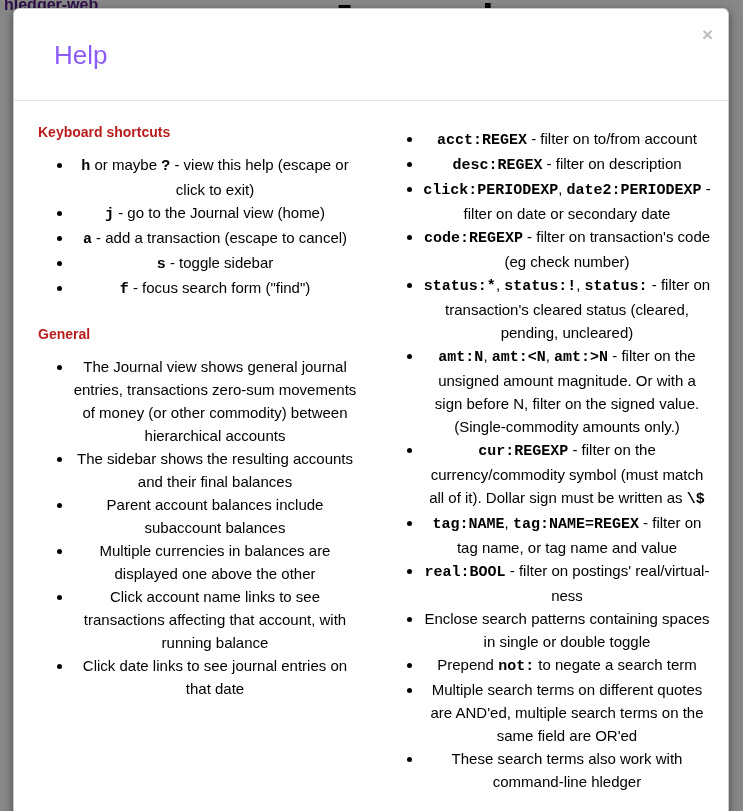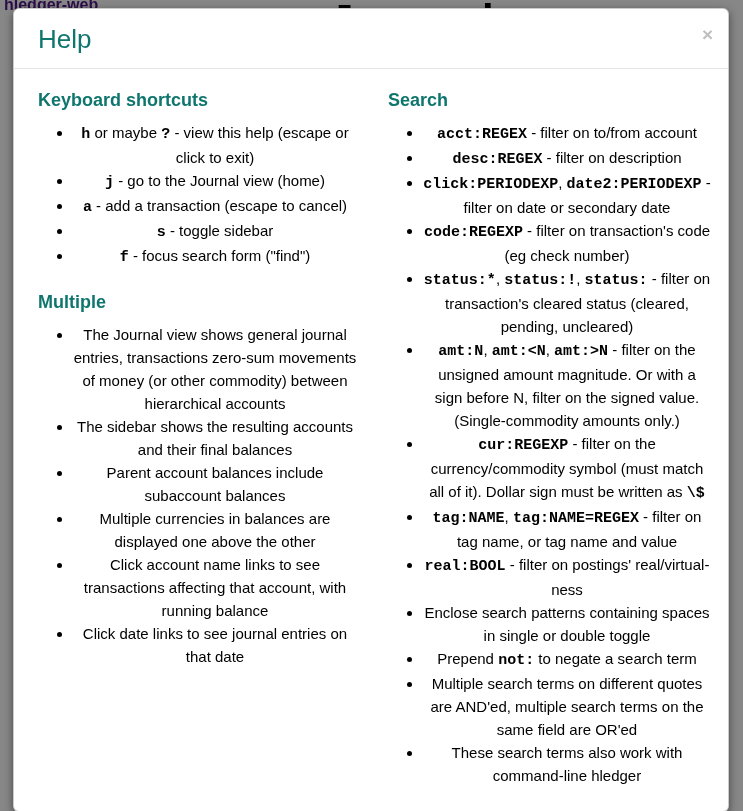--- a/index.html
+++ b/index.html
@@ -51,25 +51,25 @@
     border-radius: 6px;
     box-shadow: 0 3px 9px rgba(0, 0, 0, 0.5);
     box-sizing: border-box;
   }
   .modal-header {
     position: relative;
     padding: 16px 20px 15px 24px;
     border-bottom: 1px solid #e5e5e5;
   }
   .modal-title {
-    margin: 0;
+    margin: 16px;
     font-size: 26px;
     line-height: 28px;
     font-weight: 400;
-    color: #0f766e;
+    color: #8b5cf6;
   }
   .close-button {
     position: absolute;
     top: 16px;
     right: 15px;
     border: 0;
     background: none;
     padding: 0;
     font-size: 19px;
     font-weight: bold;
@@ -83,23 +83,23 @@
     padding: 14px 15px 0 15px;
   }
   .col {
     width: 50%;
     box-sizing: border-box;
   }
   .col-left  { padding: 0 14px 0 9px; }
   .col-right { padding: 0 2px 0 17px; }
   .section-heading {
     margin: 8px 0 0 0;
-    font-size: 18px;
+    font-size: 14px;
     font-weight: bold;
-    color: #0f766e;
+    color: #b91c1c;
     line-height: 18px;
   }
   .col ul {
     margin: 12px 0 24px 0;
     padding-left: 35px;
   }
   .col li {
     font-size: 15px;
     line-height: 23px;
     color: #000;
@@ -130,32 +130,31 @@
   <div class="modal-body">
     <div class="col col-left">
         <div class="section-heading">Keyboard shortcuts</div>
         <ul>
           <li><code>h</code> or maybe <code>?</code> - view this help (escape or click to exit)</li>
           <li><code>j</code> - go to the Journal view (home)</li>
           <li><code>a</code> - add a transaction (escape to cancel)</li>
           <li><code>s</code> - toggle sidebar</li>
           <li><code>f</code> - focus search form ("find")</li>
         </ul>
-        <div class="section-heading">Multiple</div>
+        <div class="section-heading">General</div>
         <ul>
           <li>The Journal view shows general journal entries, transactions zero-sum movements of money (or other commodity) between hierarchical accounts</li>
           <li>The sidebar shows the resulting accounts and their final balances</li>
           <li>Parent account balances include subaccount balances</li>
           <li>Multiple currencies in balances are displayed one above the other</li>
           <li>Click account name links to see transactions affecting that account, with running balance</li>
           <li>Click date links to see journal entries on that date</li>
         </ul>
       </div>
     <div class="col col-right">
-        <div class="section-heading">Search</div>
         <ul>
           <li><code>acct:REGEX</code> - filter on to/from account</li>
           <li><code>desc:REGEX</code> - filter on description</li>
           <li><code>click:PERIODEXP</code>, <code>date2:PERIODEXP</code> - filter on date or secondary date</li>
           <li><code>code:REGEXP</code> - filter on transaction's code (eg check number)</li>
           <li><code>status:*</code>, <code>status:!</code>, <code>status:</code> - filter on transaction's cleared status (cleared, pending, uncleared)</li>
           <li><code>amt:N</code>, <code>amt:&lt;N</code>, <code>amt:&gt;N</code> - filter on the unsigned amount magnitude. Or with a sign before N, filter on the signed value. (Single-commodity amounts only.)</li>
           <li><code>cur:REGEXP</code> - filter on the currency/commodity symbol (must match all of it). Dollar sign must be written as <code>\$</code></li>
           <li><code>tag:NAME</code>, <code>tag:NAME=REGEX</code> - filter on tag name, or tag name and value</li>
           <li><code>real:BOOL</code> - filter on postings' real/virtual-ness</li>

